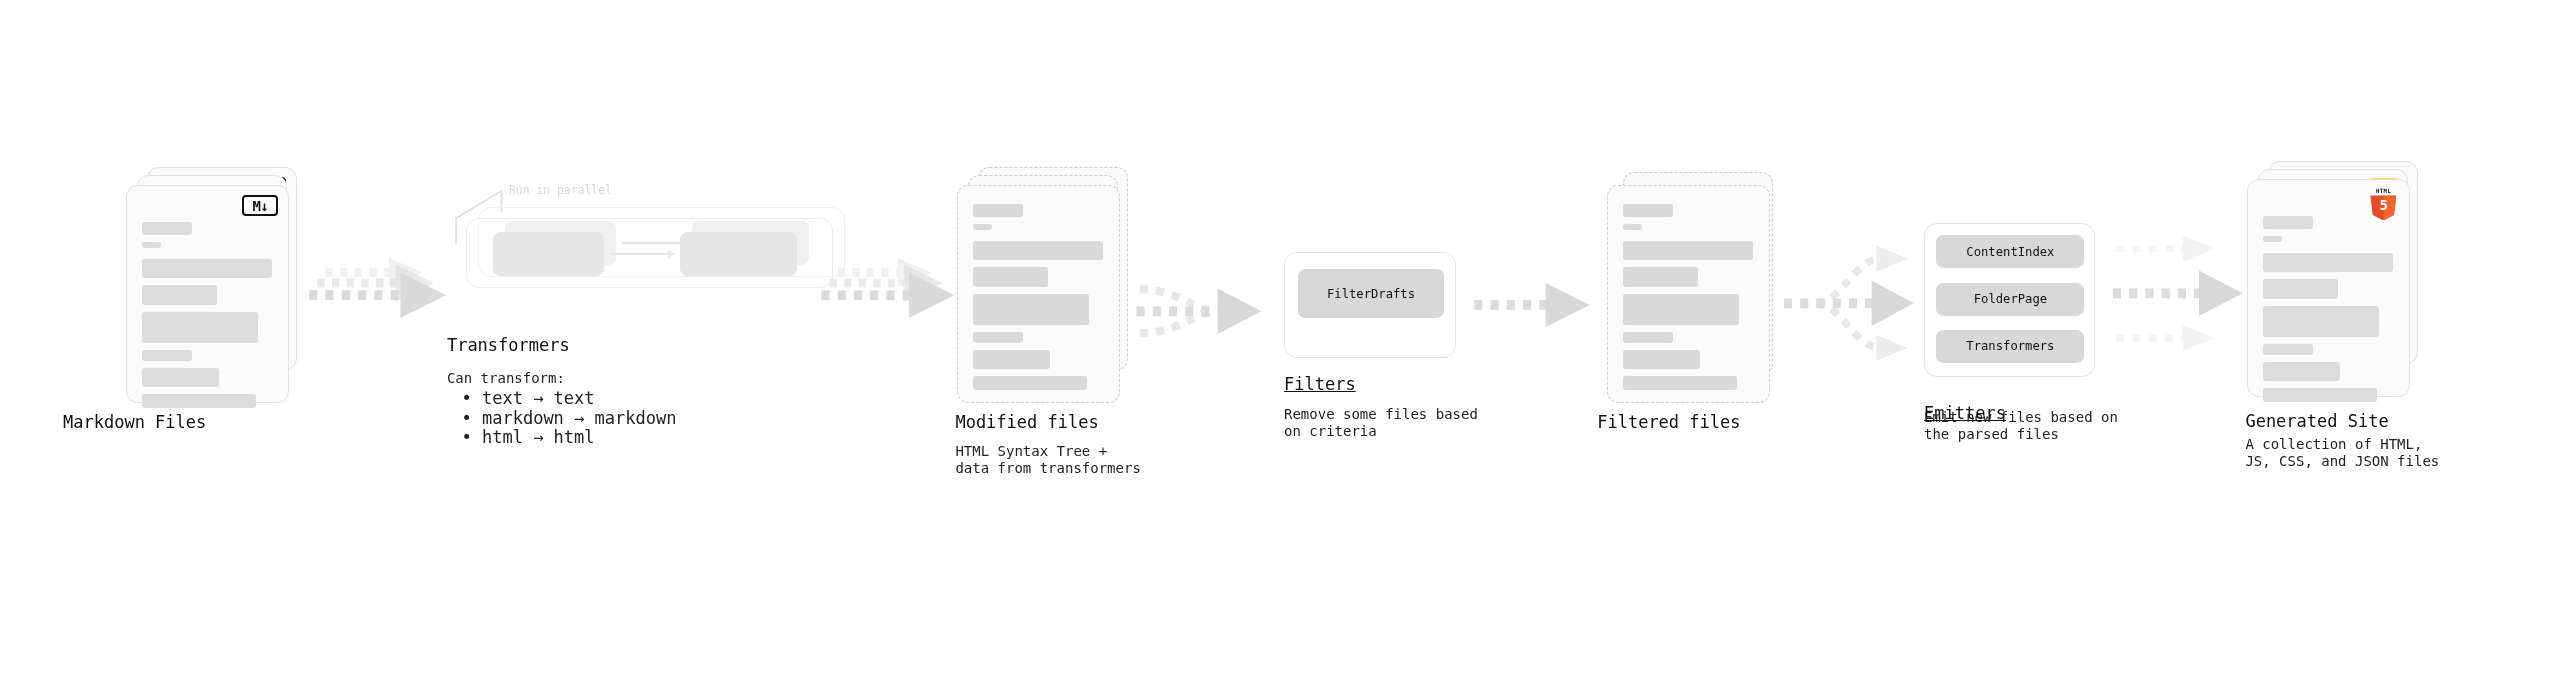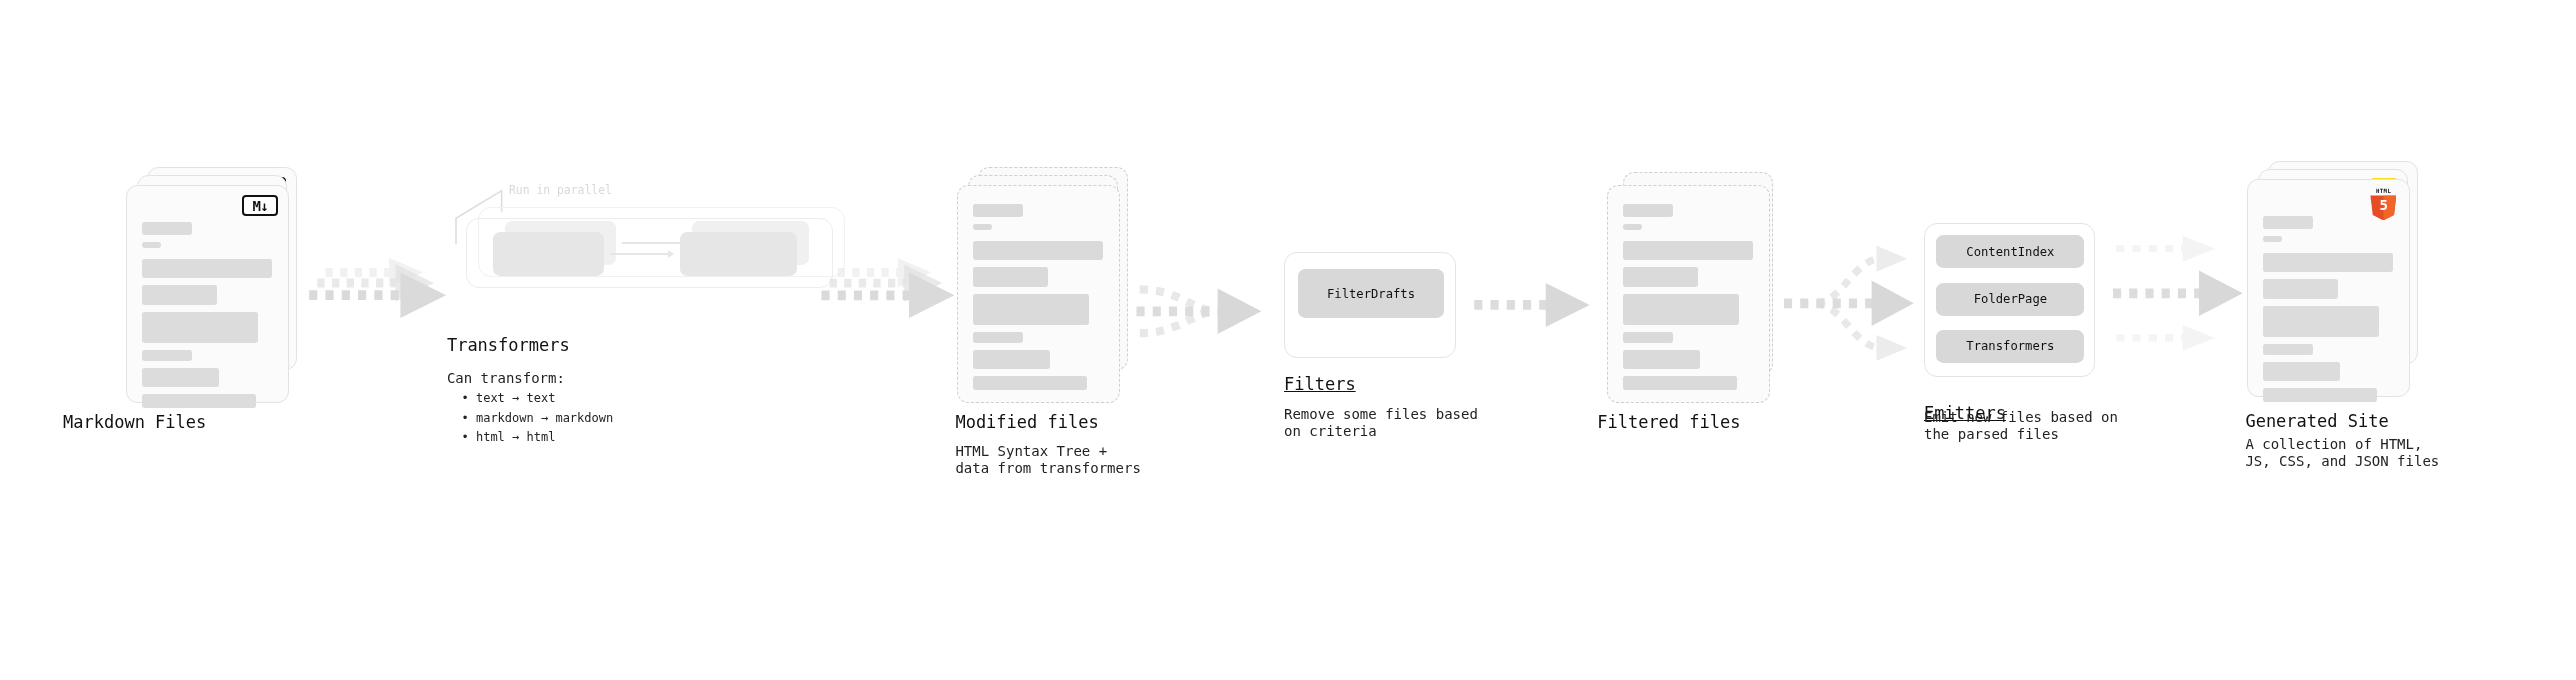--- a/index.html
+++ b/index.html
@@ -114,21 +114,21 @@
     position:absolute;font-size:11.4px;color:#d9d9d9;white-space:nowrap;
   }
 
   
   .title{
     position:absolute;font-size:17px;color:#111;white-space:nowrap;letter-spacing:0px;
   }
   .sub{
     position:absolute;font-size:14px;color:#222;line-height:17px;white-space:pre;
   }
-  .bullets{position:absolute;font-size:12px;color:#222;line-height:18px;white-space:pre;}
+  .bullets{position:absolute;font-size:17px;color:#222;line-height:18px;white-space:pre;}
 
   svg.flow{position:absolute;overflow:visible;}
 </style>
 </head>
 <body>
 
 <div class="stage" style="left:126px;top:167px;">
   <div class="doc-stack">
     <div class="doc back2">
       <div class="badge">

